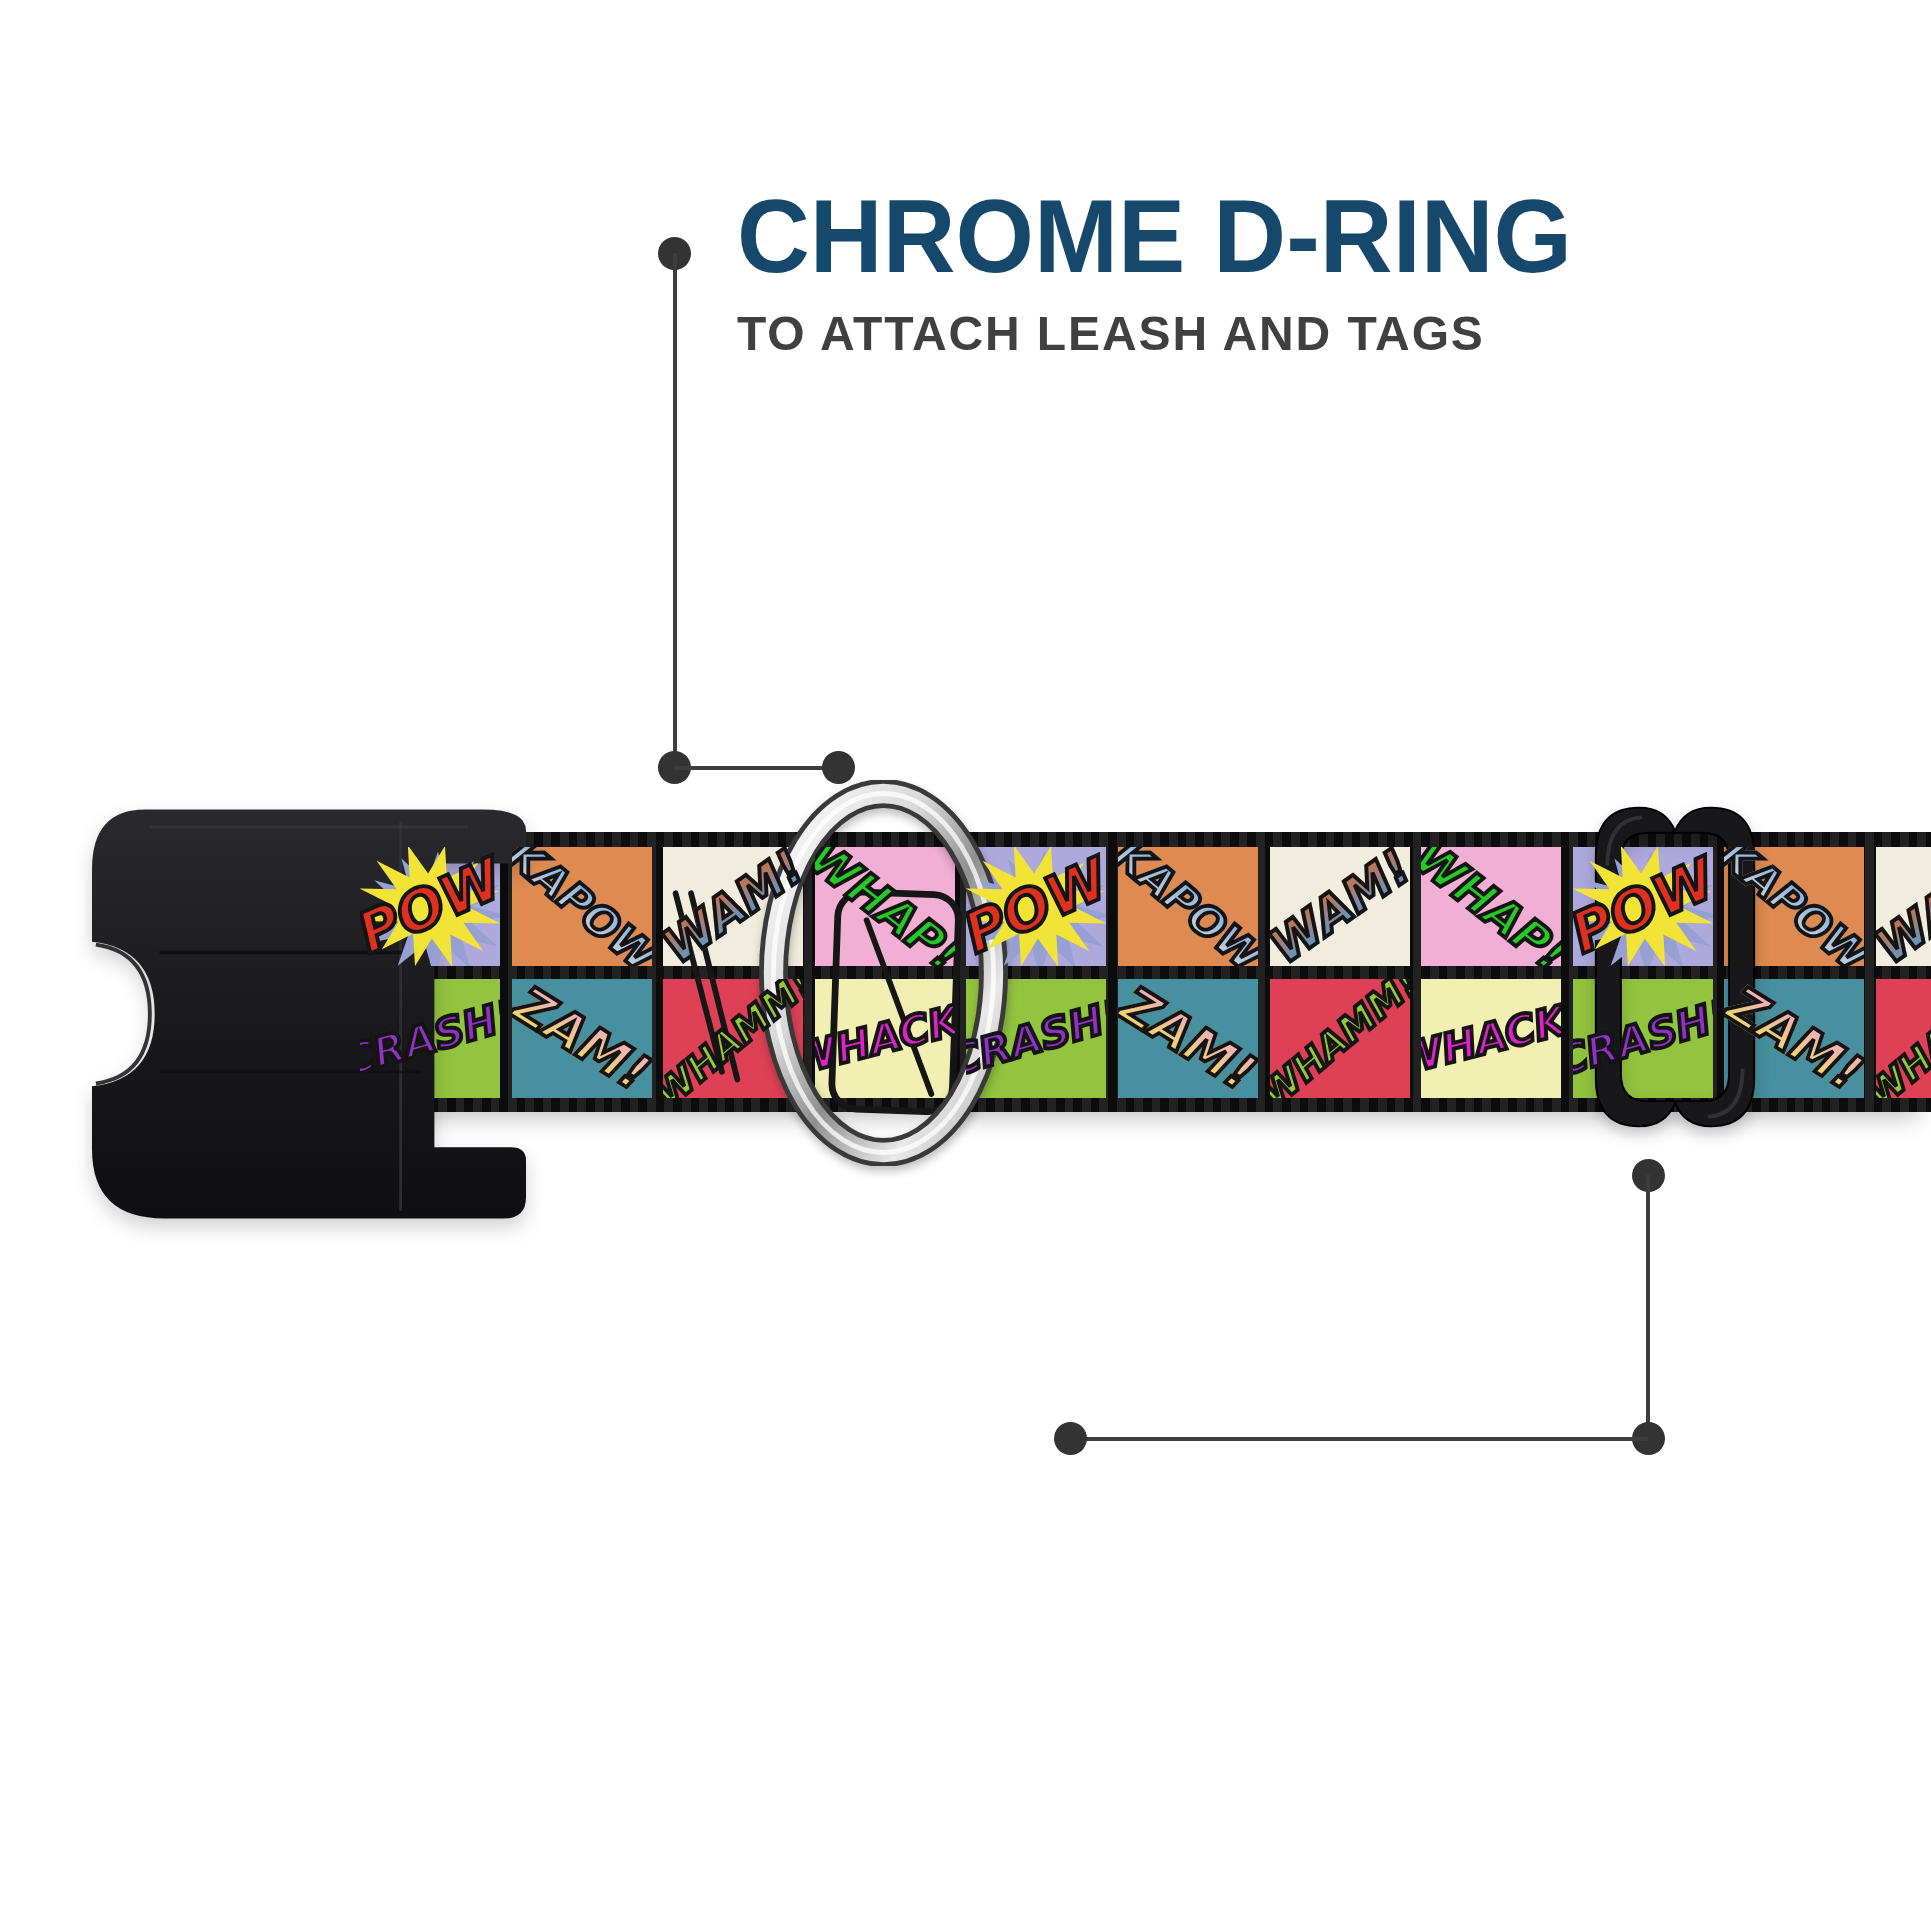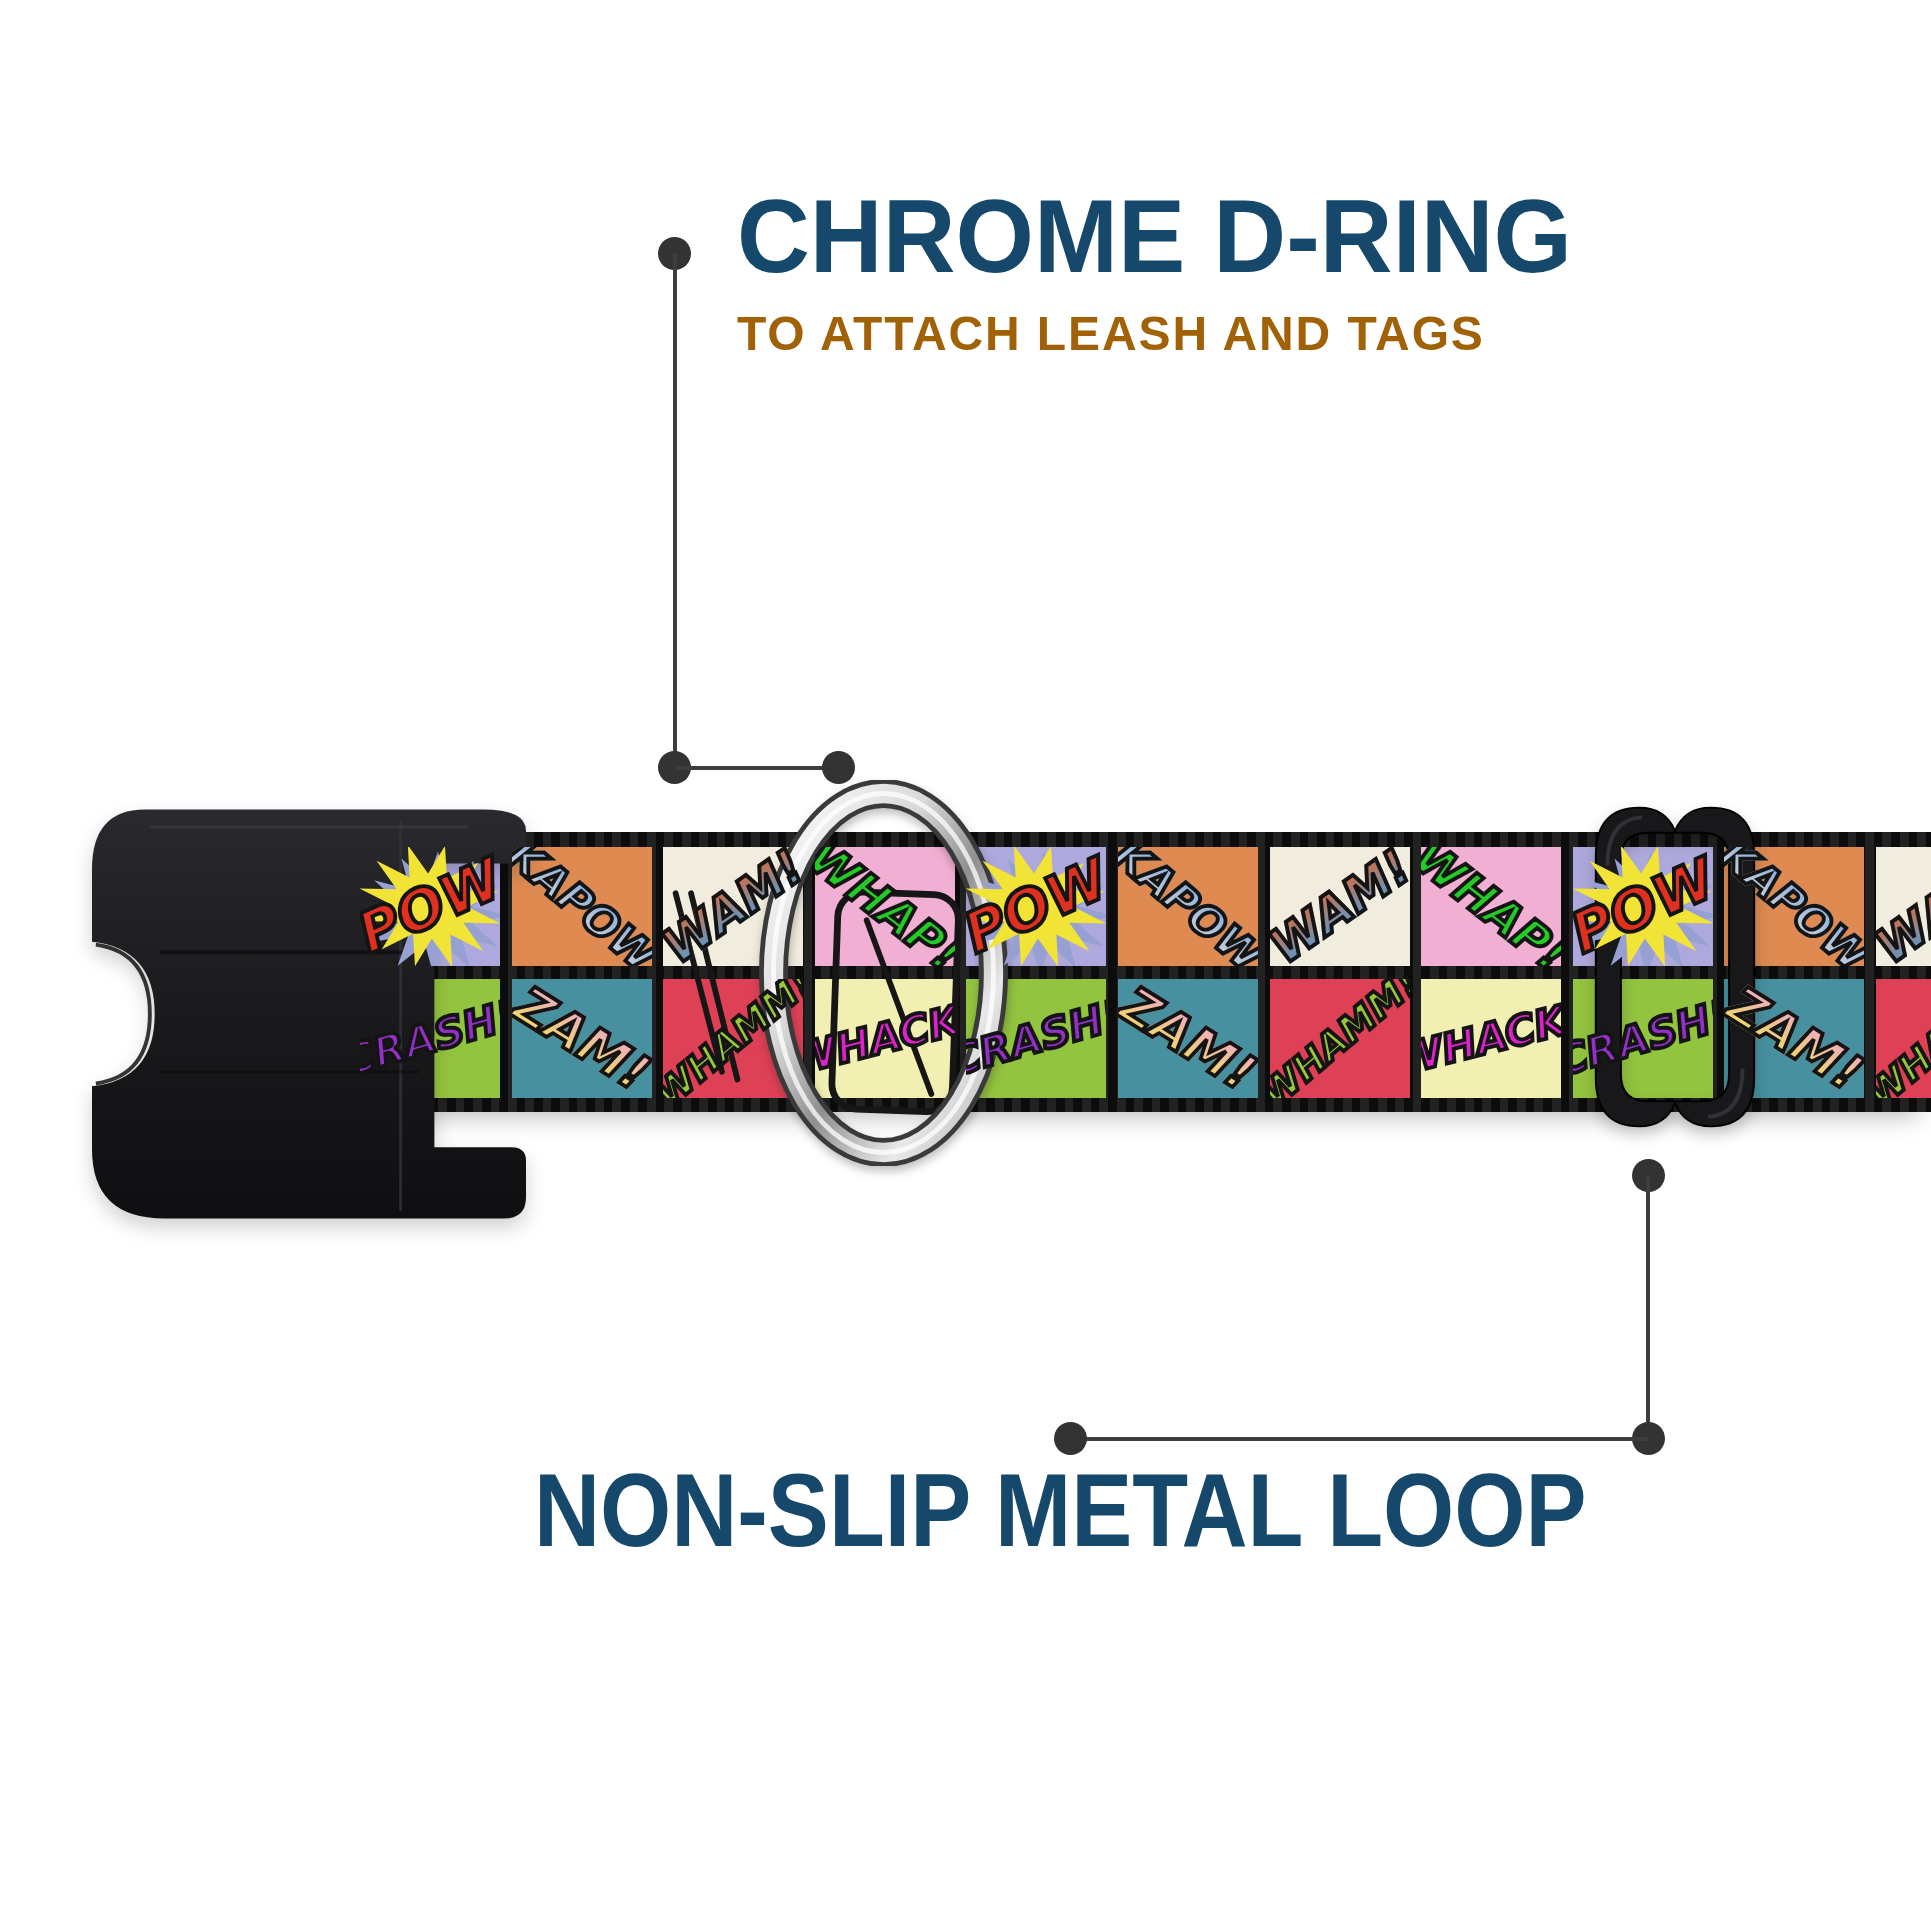--- a/index.html
+++ b/index.html
@@ -188,27 +188,26 @@
   </svg>
 
   <div class="dot" style="left:658px;top:237px;"></div>
   <div class="cline vline" style="left:673px;top:253px;height:515px;"></div>
   <div class="dot" style="left:658px;top:751px;"></div>
   <div class="cline hline" style="left:675px;top:766px;width:163px;"></div>
   <div class="dot" style="left:822px;top:751px;"></div>
 
   <div class="label-block" id="label-dring" style="left:737px;top:184px;">
     <div><span class="callout-title" style="color: rgb(21, 72, 106);">CHROME D-RING</span></div>
-    <div><span class="callout-sub" style="color: #a16207;">TO ATTACH LEASH AND TAGS</span></div>
+    <div><span class="callout-sub" style="color: #404040;">TO ATTACH LEASH AND TAGS</span></div>
   </div>
 
   <div class="dot" style="left:1632px;top:1159px;"></div>
   <div class="cline vline" style="left:1646px;top:1175px;height:264px;"></div>
   <div class="dot" style="left:1632px;top:1422px;"></div>
   <div class="cline hline" style="left:1071px;top:1437px;width:577px;"></div>
   <div class="dot" style="left:1054px;top:1422px;"></div>
 
   <div class="label-block" id="label-loop" style="left:534px;top:1458px;">
-    <div><span class="callout-title" style="color: rgb(21, 72, 106);">NON-SLIP METAL LOOP</span></div>
   </div>
 
 </div>
 
 
 </body></html>

